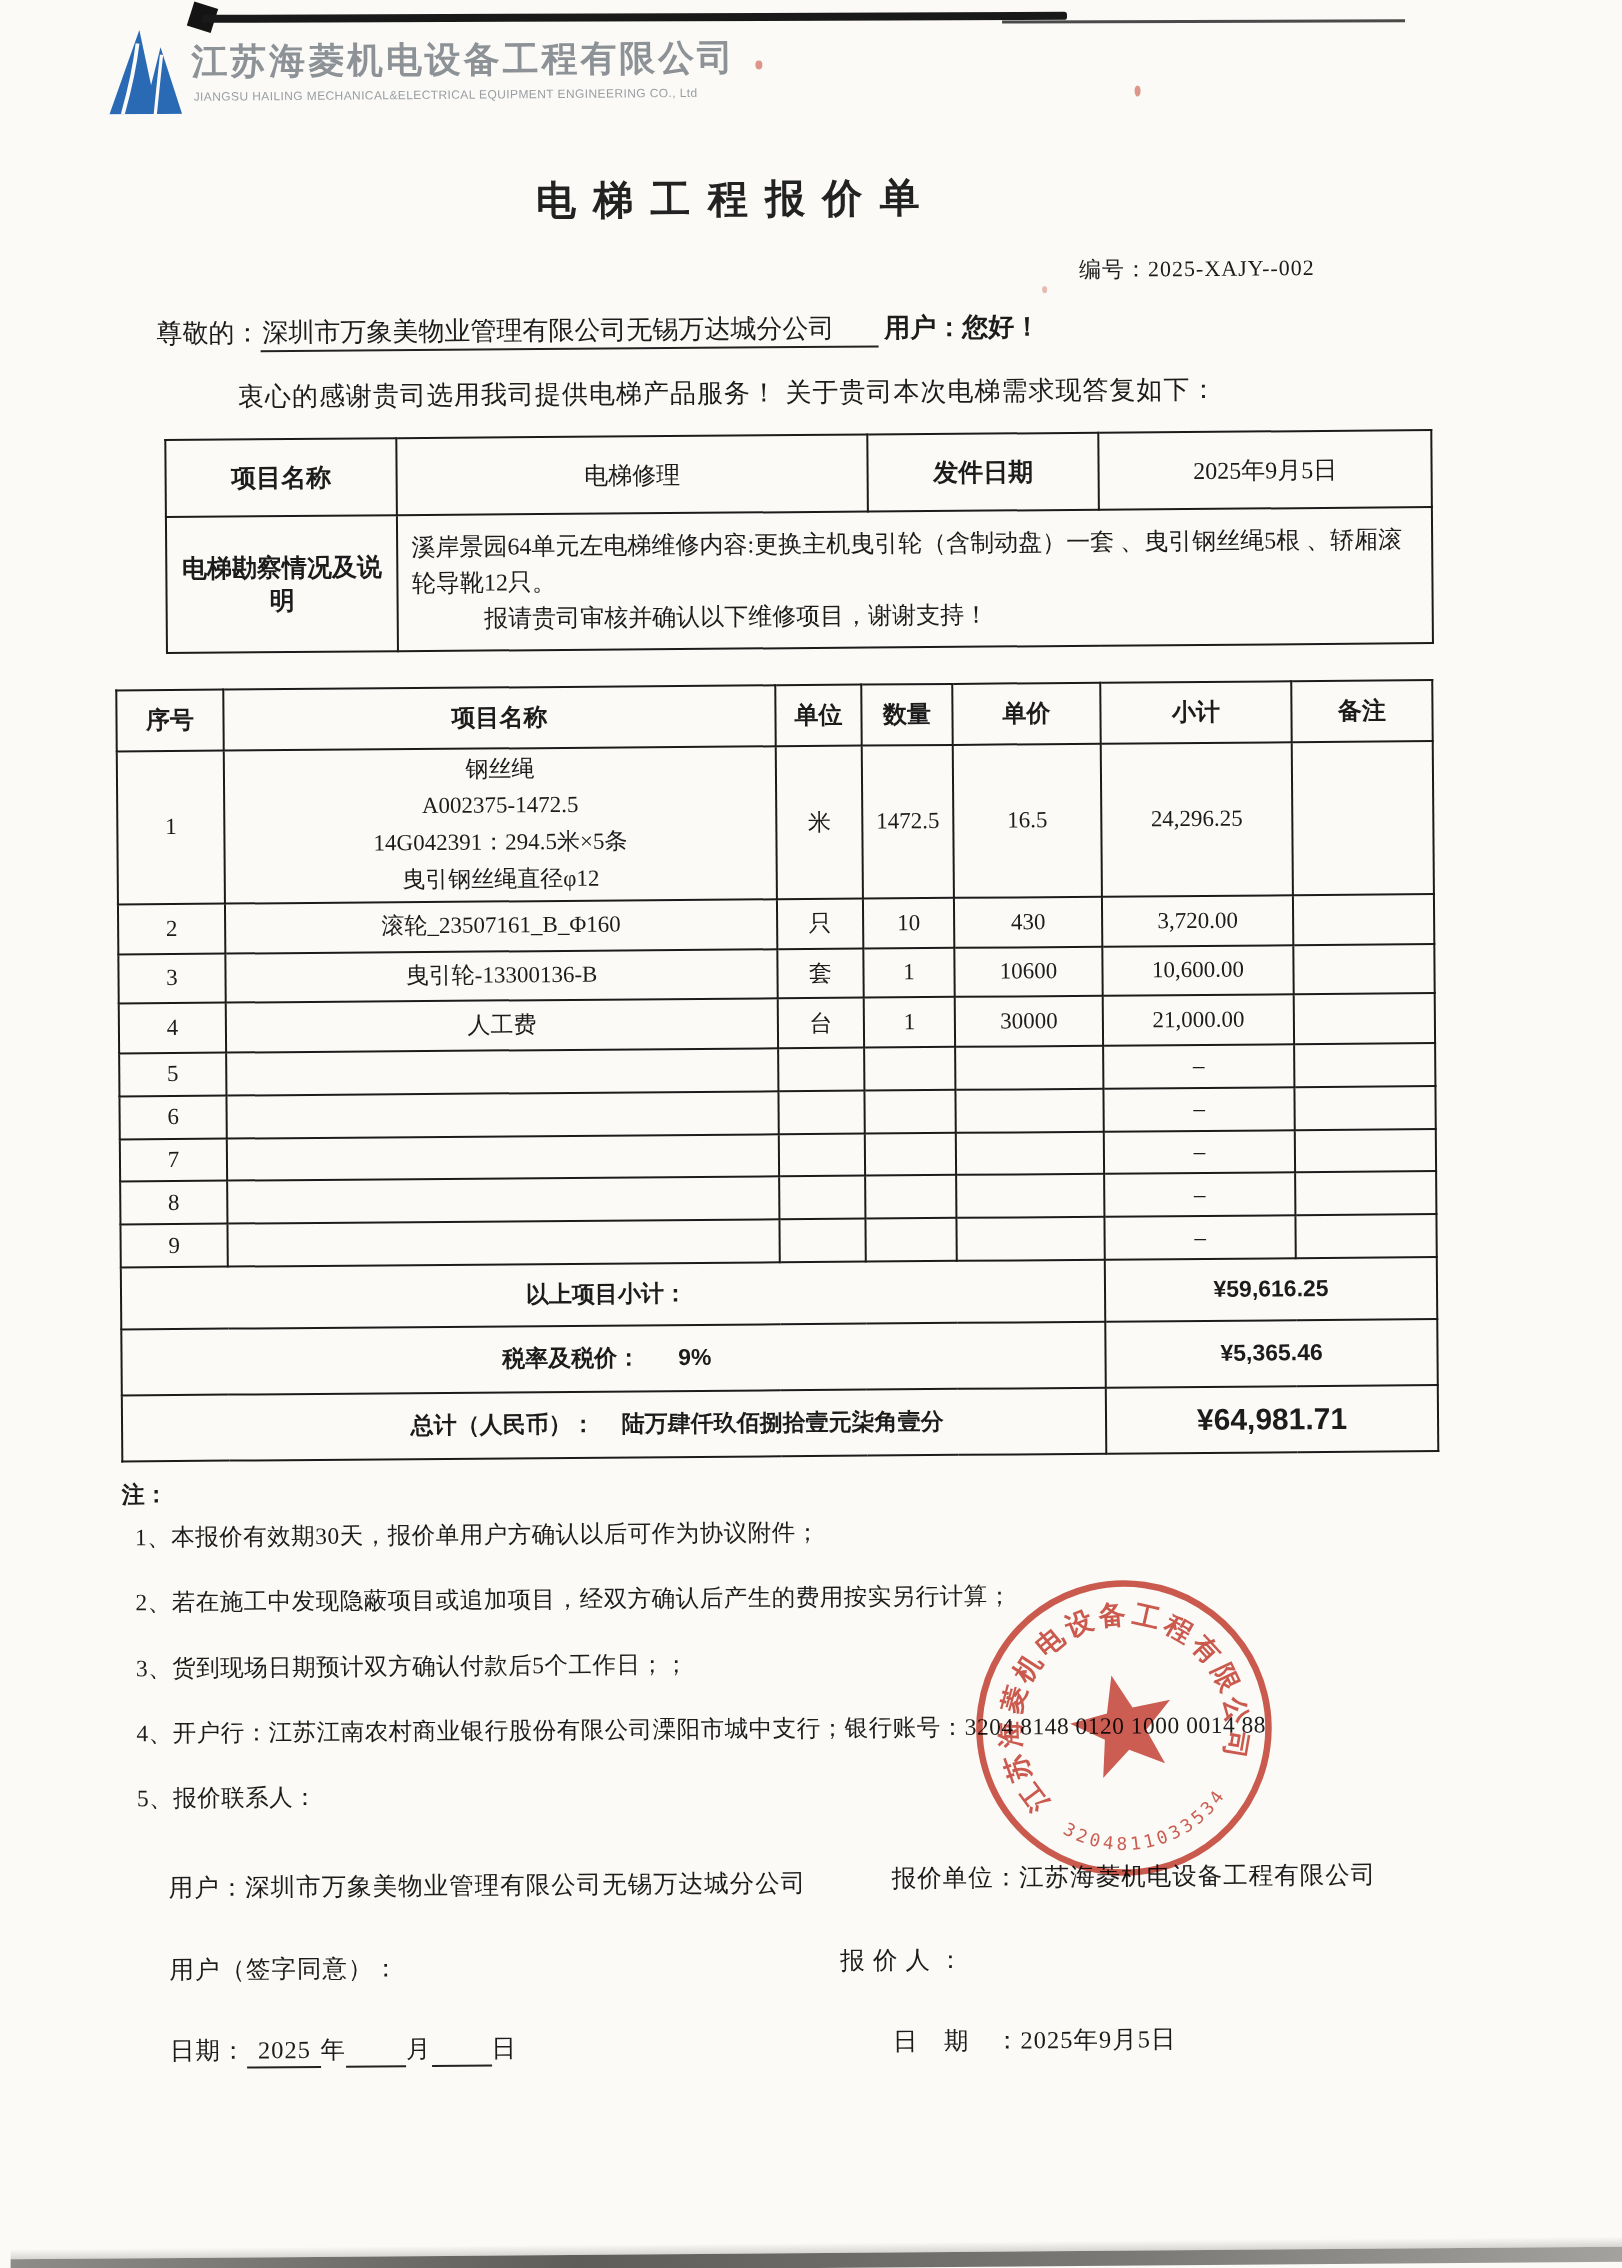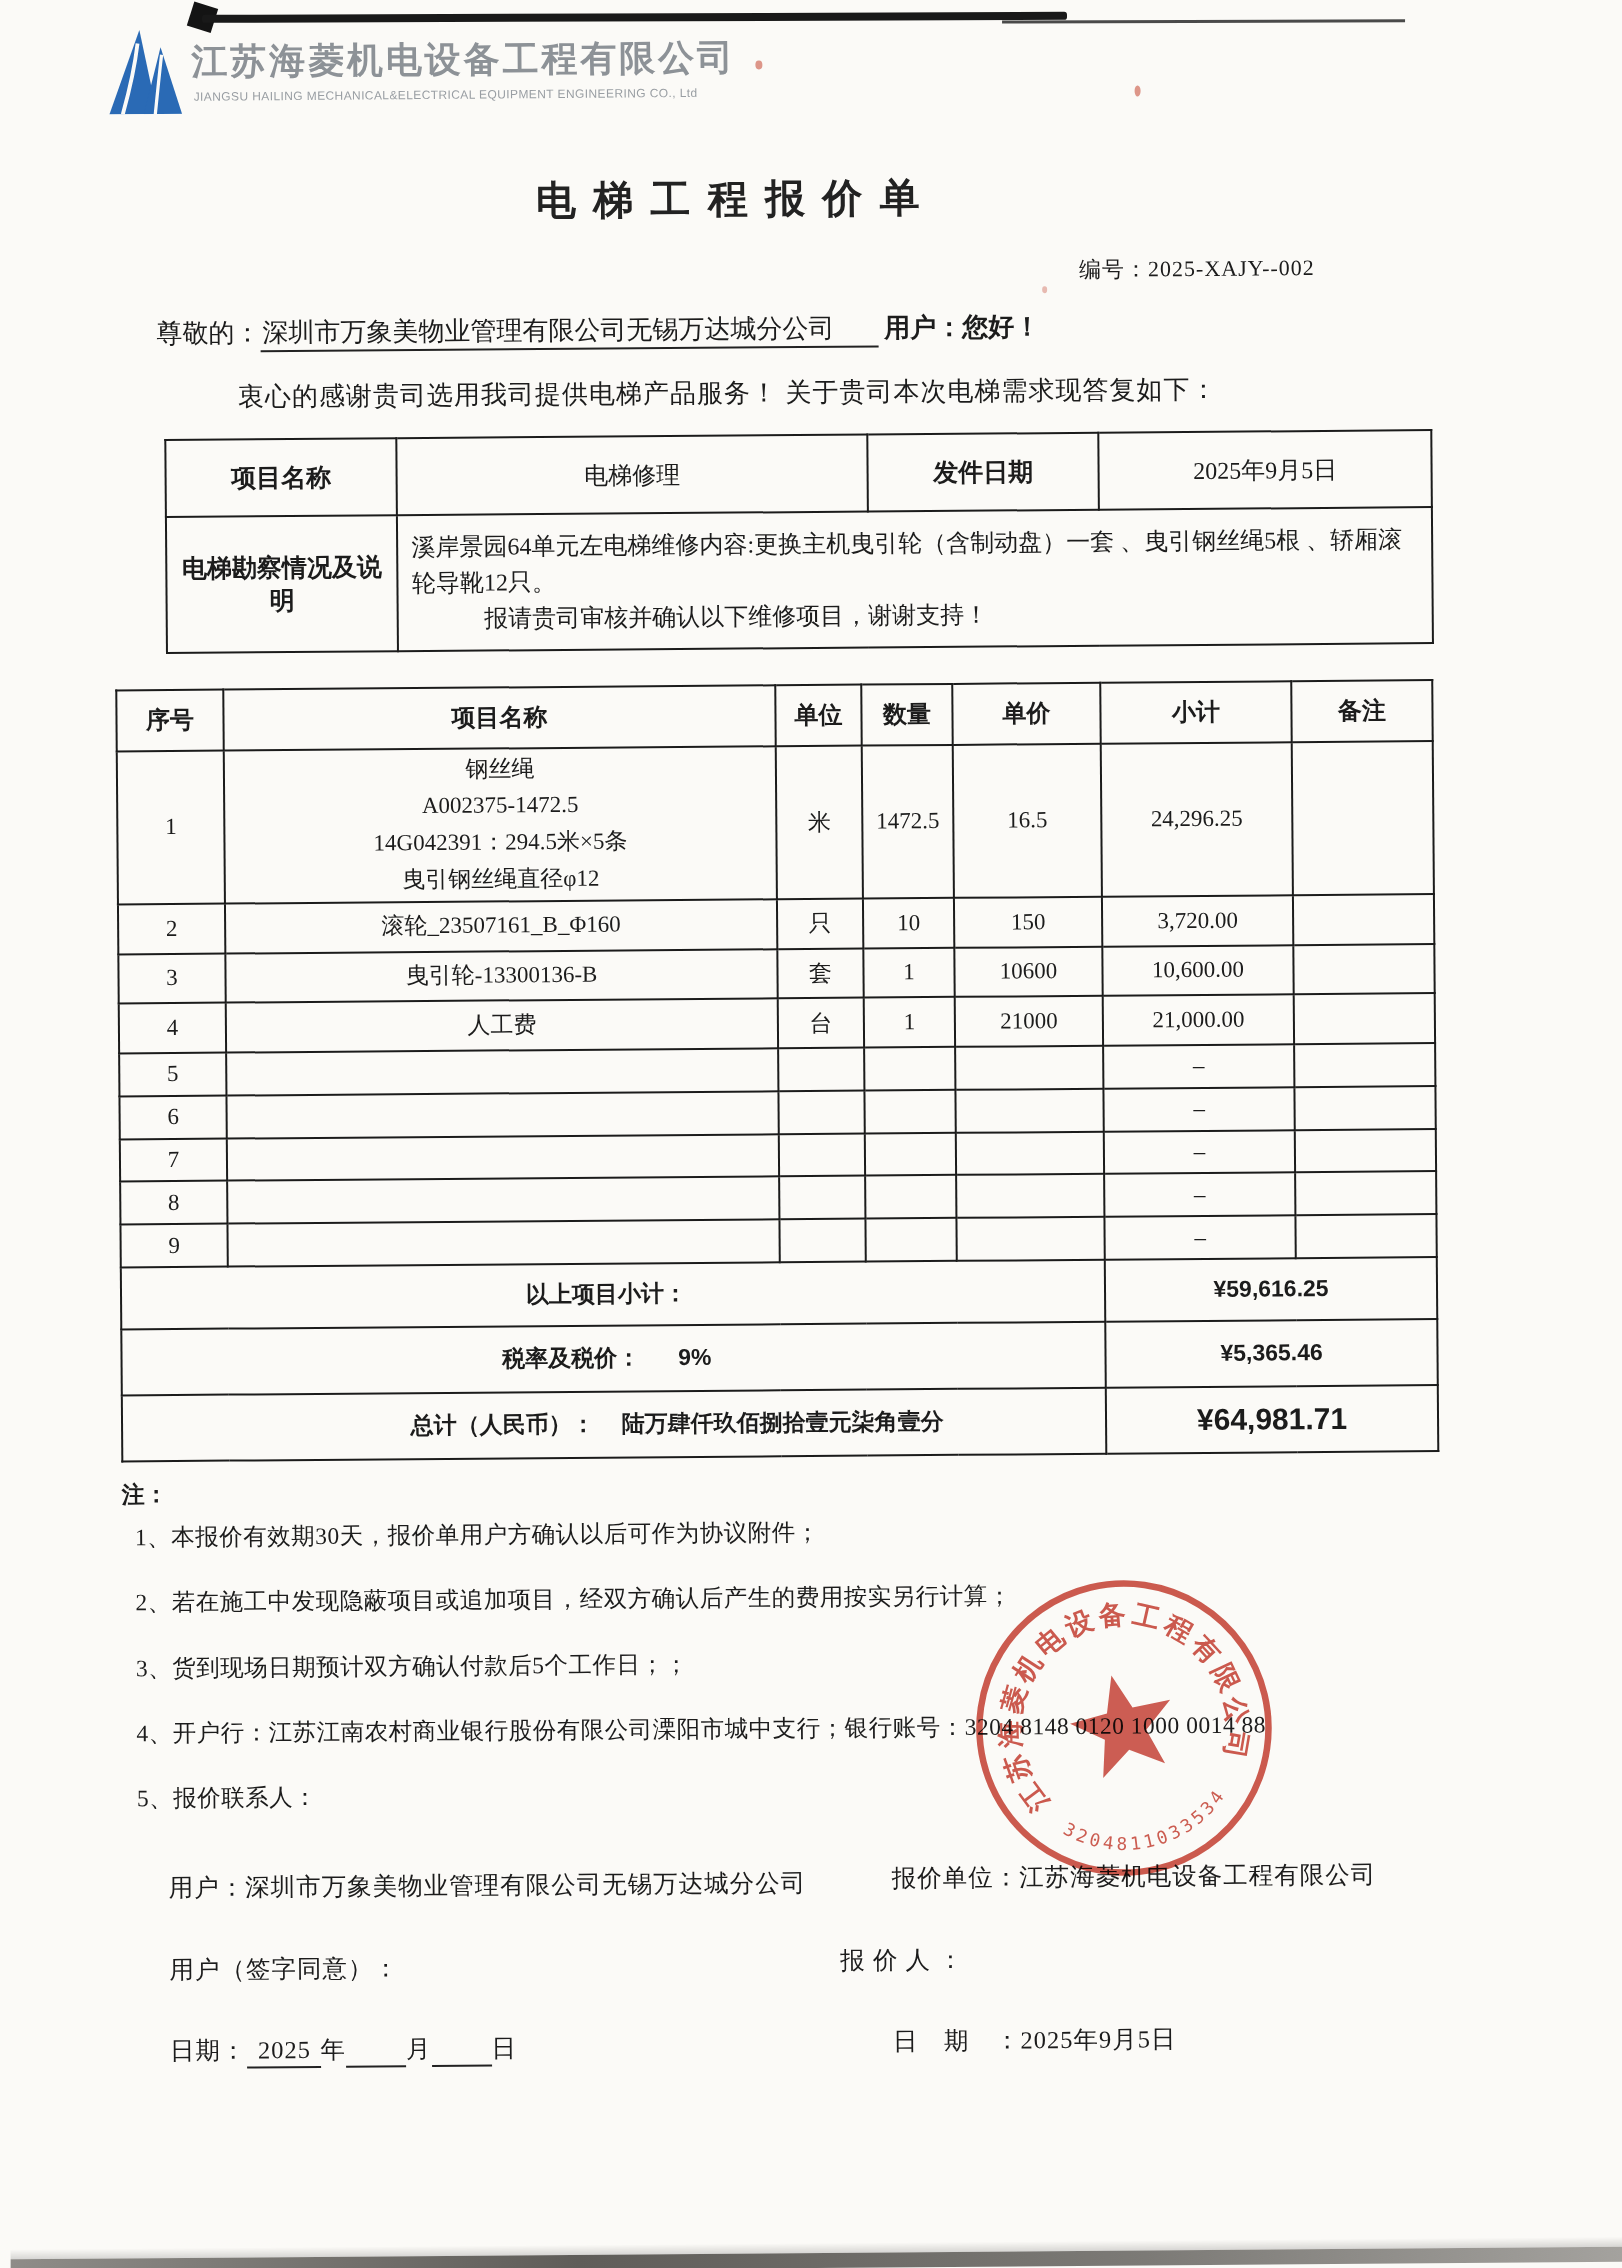--- a/index.html
+++ b/index.html
@@ -156,41 +156,41 @@
         <td>16.5</td>
         <td>24,296.25</td>
         <td></td>
       </tr>
 
       <tr class="row-item">
         <td>2</td>
         <td class="name-cell">滚轮_23507161_B_Φ160</td>
         <td>只</td>
         <td>10</td>
-        <td>150</td>
+        <td>430</td>
         <td>3,720.00</td>
         <td></td>
       </tr>
 
       <tr class="row-item">
         <td>3</td>
         <td class="name-cell">曳引轮-13300136-B</td>
         <td>套</td>
         <td>1</td>
         <td>10600</td>
         <td>10,600.00</td>
         <td></td>
       </tr>
 
       <tr class="row-item">
         <td>4</td>
         <td class="name-cell">人工费</td>
         <td>台</td>
         <td>1</td>
-        <td>21000</td>
+        <td>30000</td>
         <td>21,000.00</td>
         <td></td>
       </tr>
 
       <tr class="row-empty">
         <td>5</td>
         <td class="name-cell"></td>
         <td></td>
         <td></td>
         <td></td>

